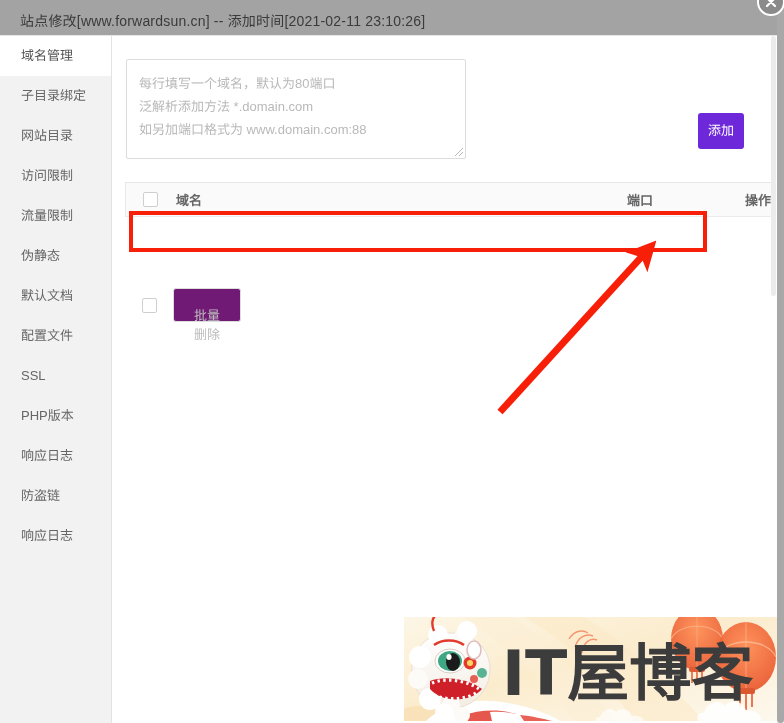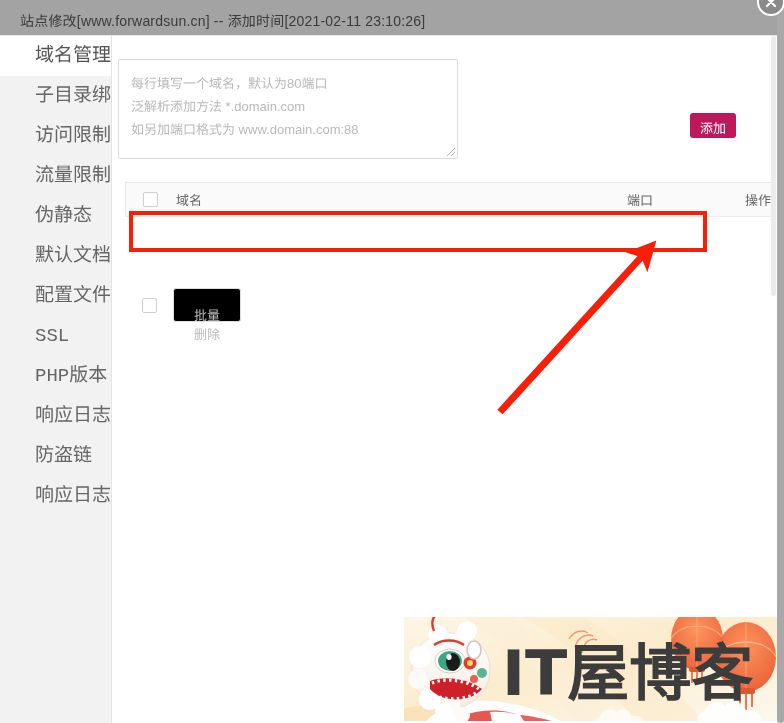--- a/index.html
+++ b/index.html
@@ -68,48 +68,47 @@
     top: 36px;
     width: 112px;
     height: 687px;
     background: #f2f2f2;
     border-right: 1px solid #e3e3e3;
     box-sizing: border-box;
   }
   .side-item {
     height: 40px;
     line-height: 40px;
-    padding-left: 35px;
-    font-size: 19px;
+    padding-left: 21px;
+    font-size: 13px;
     color: #666;
     cursor: pointer;
     white-space: nowrap;
     box-sizing: border-box;
-    font-family: Liberation Mono, monospace;
   }
   .side-item.active {
     background: #ffffff;
     color: #555;
   }
 
   
   .content {
     position: absolute;
     left: 112px;
     top: 36px;
     width: 666px;
     height: 687px;
     background: #fff;
     box-sizing: border-box;
   }
 
   
   .add-row {
     position: absolute;
-    left: 6px;
+    left: 14px;
     top: 23px;
     width: 640px;
     height: 110px;
   }
   .ta-wrap {
     position: absolute;
     left: 0; top: 0;
     width: 340px;
     height: 100px;
   }
@@ -135,22 +134,22 @@
     bottom: 2px;
     width: 12px;
     height: 12px;
     pointer-events: none;
   }
   .add-btn {
     position: absolute;
     left: 572px;
     top: 54px;
     width: 46px;
-    height: 25px;
-    background: #be185d;
+    height: 36px;
+    background: #6d28d9;
     border: none;
     border-radius: 3px;
     color: #fff;
     font-size: 13px;
     font-family: "Liberation Sans", "DejaVu Sans", sans-serif;
     cursor: pointer;
     padding: 0;
     line-height: 32px;
   }
 
@@ -166,21 +165,21 @@
     background:#fff;
   }
   .trow {
     display: flex;
     align-items: center;
     height: 34px;
     border-bottom: 1px solid #ececec;
     box-sizing: border-box;
     font-size: 13px;
   }
-  .trow.head { background:#fafafa; color:#666; }
+  .trow.head { background:#fafafa; color:#666;font-weight:bold; }
   .trow.body { background:#fff; }
   .cb-cell {
     width: 48px;
     display: flex;
     justify-content: center;
     align-items: center;
     flex: 0 0 48px;
   }
   .cbox {
     width: 15px;
@@ -202,21 +201,21 @@
     left: 13px;
     top: 248px;
     width: 647px;
     height: 42px;
     display: flex;
     align-items: center;
   }
   .batch-btn {
     width: 68px;
     height: 28px;
-    background: #000000;
+    background: #701a75;
     border: 1px solid #dddddd;
     border-radius: 3px;
     color: #bdbdbd;
     font-size: 13px;
     font-family: "Liberation Sans", "DejaVu Sans", sans-serif;
     cursor: pointer;
     padding: 16px;
   }
 
   
@@ -300,20 +299,23 @@
       <path d="M8 8 L16 16 M16 8 L8 16" stroke="#ffffff" stroke-width="2.2" stroke-linecap="round" fill="none"></path>
     </svg>
   </div>
 
   <div class="sidebar">
     <div class="side-item active">
       <span>域名管理</span>
     </div>
     <div class="side-item">
       <span>子目录绑定</span>
+    </div>
+    <div class="side-item">
+      <span>网站目录</span>
     </div>
     <div class="side-item">
       <span>访问限制</span>
     </div>
     <div class="side-item">
       <span>流量限制</span>
     </div>
     <div class="side-item">
       <span>伪静态</span>
     </div>

